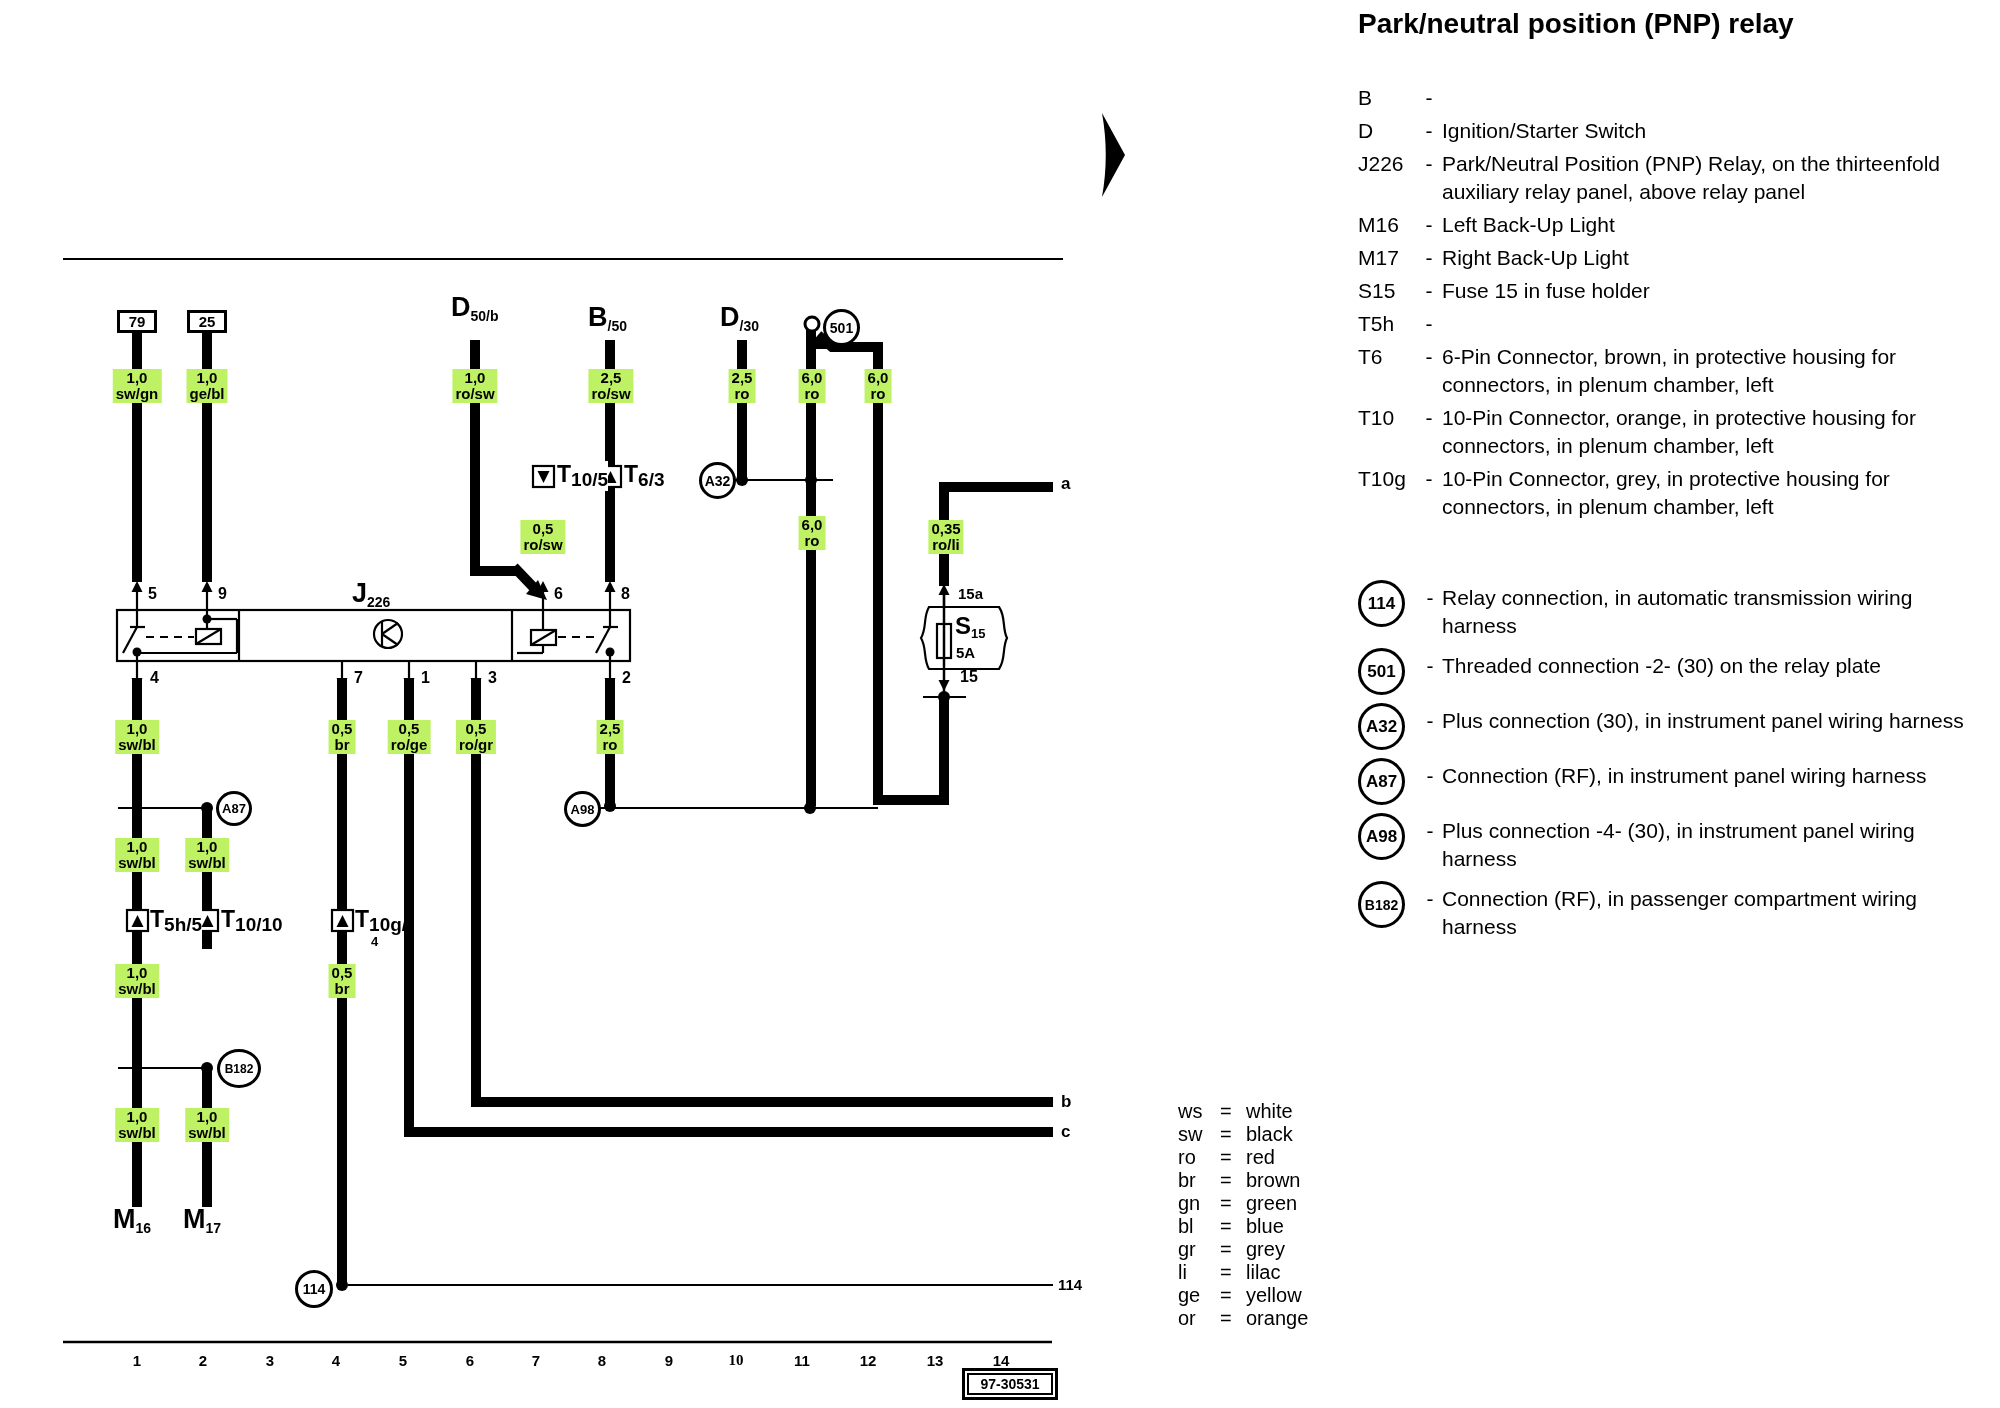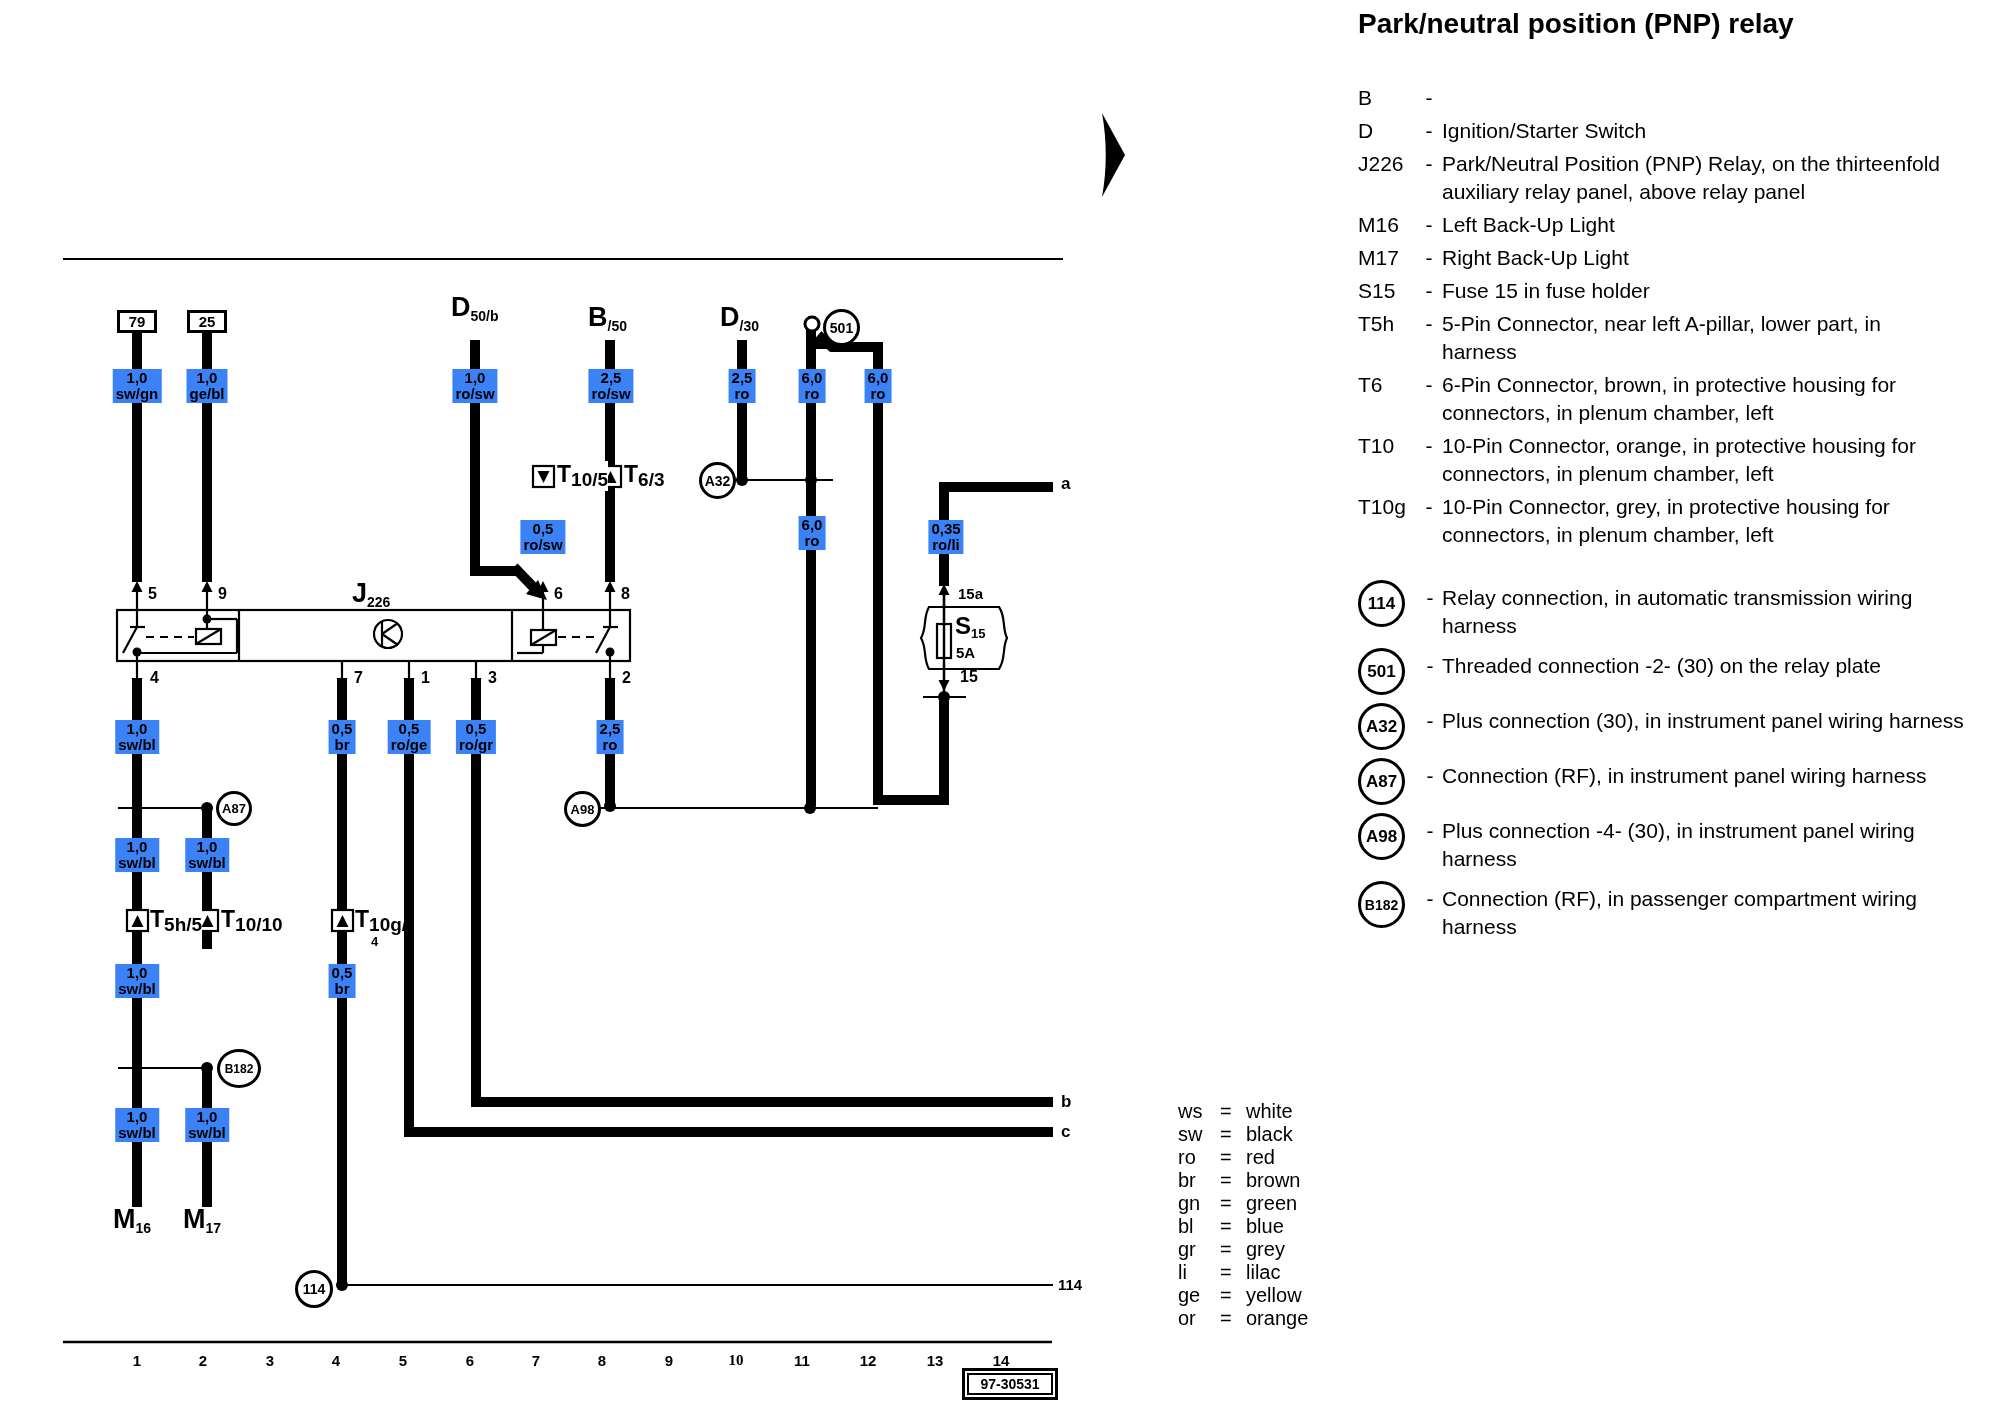--- a/index.html
+++ b/index.html
@@ -1,20 +1,20 @@
 <!DOCTYPE html>
 <html><head>
 <meta charset="utf-8">
 <style>
   html,body{margin:0;padding:0;background:#fff;}
   body{width:2000px;height:1408px;position:relative;font-family:"Liberation Sans",sans-serif;color:#000;overflow:hidden;}
   #diagram-svg{position:absolute;left:0;top:0;}
   .abs{position:absolute;}
   
-  .wl{position:absolute;transform:translateX(-50%);background:#3b82f6;text-align:center;
+  .wl{position:absolute;transform:translateX(-50%);background:#bef264;text-align:center;
       font-weight:bold;font-size:15px;line-height:16px;padding:1px 3px;white-space:nowrap;}
   
   .comp{position:absolute;font-weight:bold;white-space:nowrap;}
   .comp .m{font-size:27px;}
   .comp .s{font-size:14px;vertical-align:-5px;}
   .tcomp .m{font-size:23px;}
   .tcomp .s{font-size:19px;vertical-align:-4px;}
   .tcomp .s2{display:block;font-size:13px;margin-left:16px;margin-top:-2px;font-weight:bold;}
   
   .pin{position:absolute;font-weight:bold;font-size:16px;white-space:nowrap;}
@@ -373,21 +373,20 @@
       <span class="desc">Right Back-Up Light</span>
     </div>
   <div class="lentry">
       <span>S15</span>
       <span class="ldash">-</span>
       <span class="desc">Fuse 15 in fuse holder</span>
     </div>
   <div class="lentry">
       <span>T5h</span>
       <span class="ldash">-</span>
-      <span class="desc">5-Pin Connector, near left A-pillar, lower part, in harness</span>
     </div>
   <div class="lentry">
       <span>T6</span>
       <span class="ldash">-</span>
       <span class="desc">6-Pin Connector, brown, in protective housing for connectors, in plenum chamber, left</span>
     </div>
   <div class="lentry">
       <span>T10</span>
       <span class="ldash">-</span>
       <span class="desc">10-Pin Connector, orange, in protective housing for connectors, in plenum chamber, left</span>

